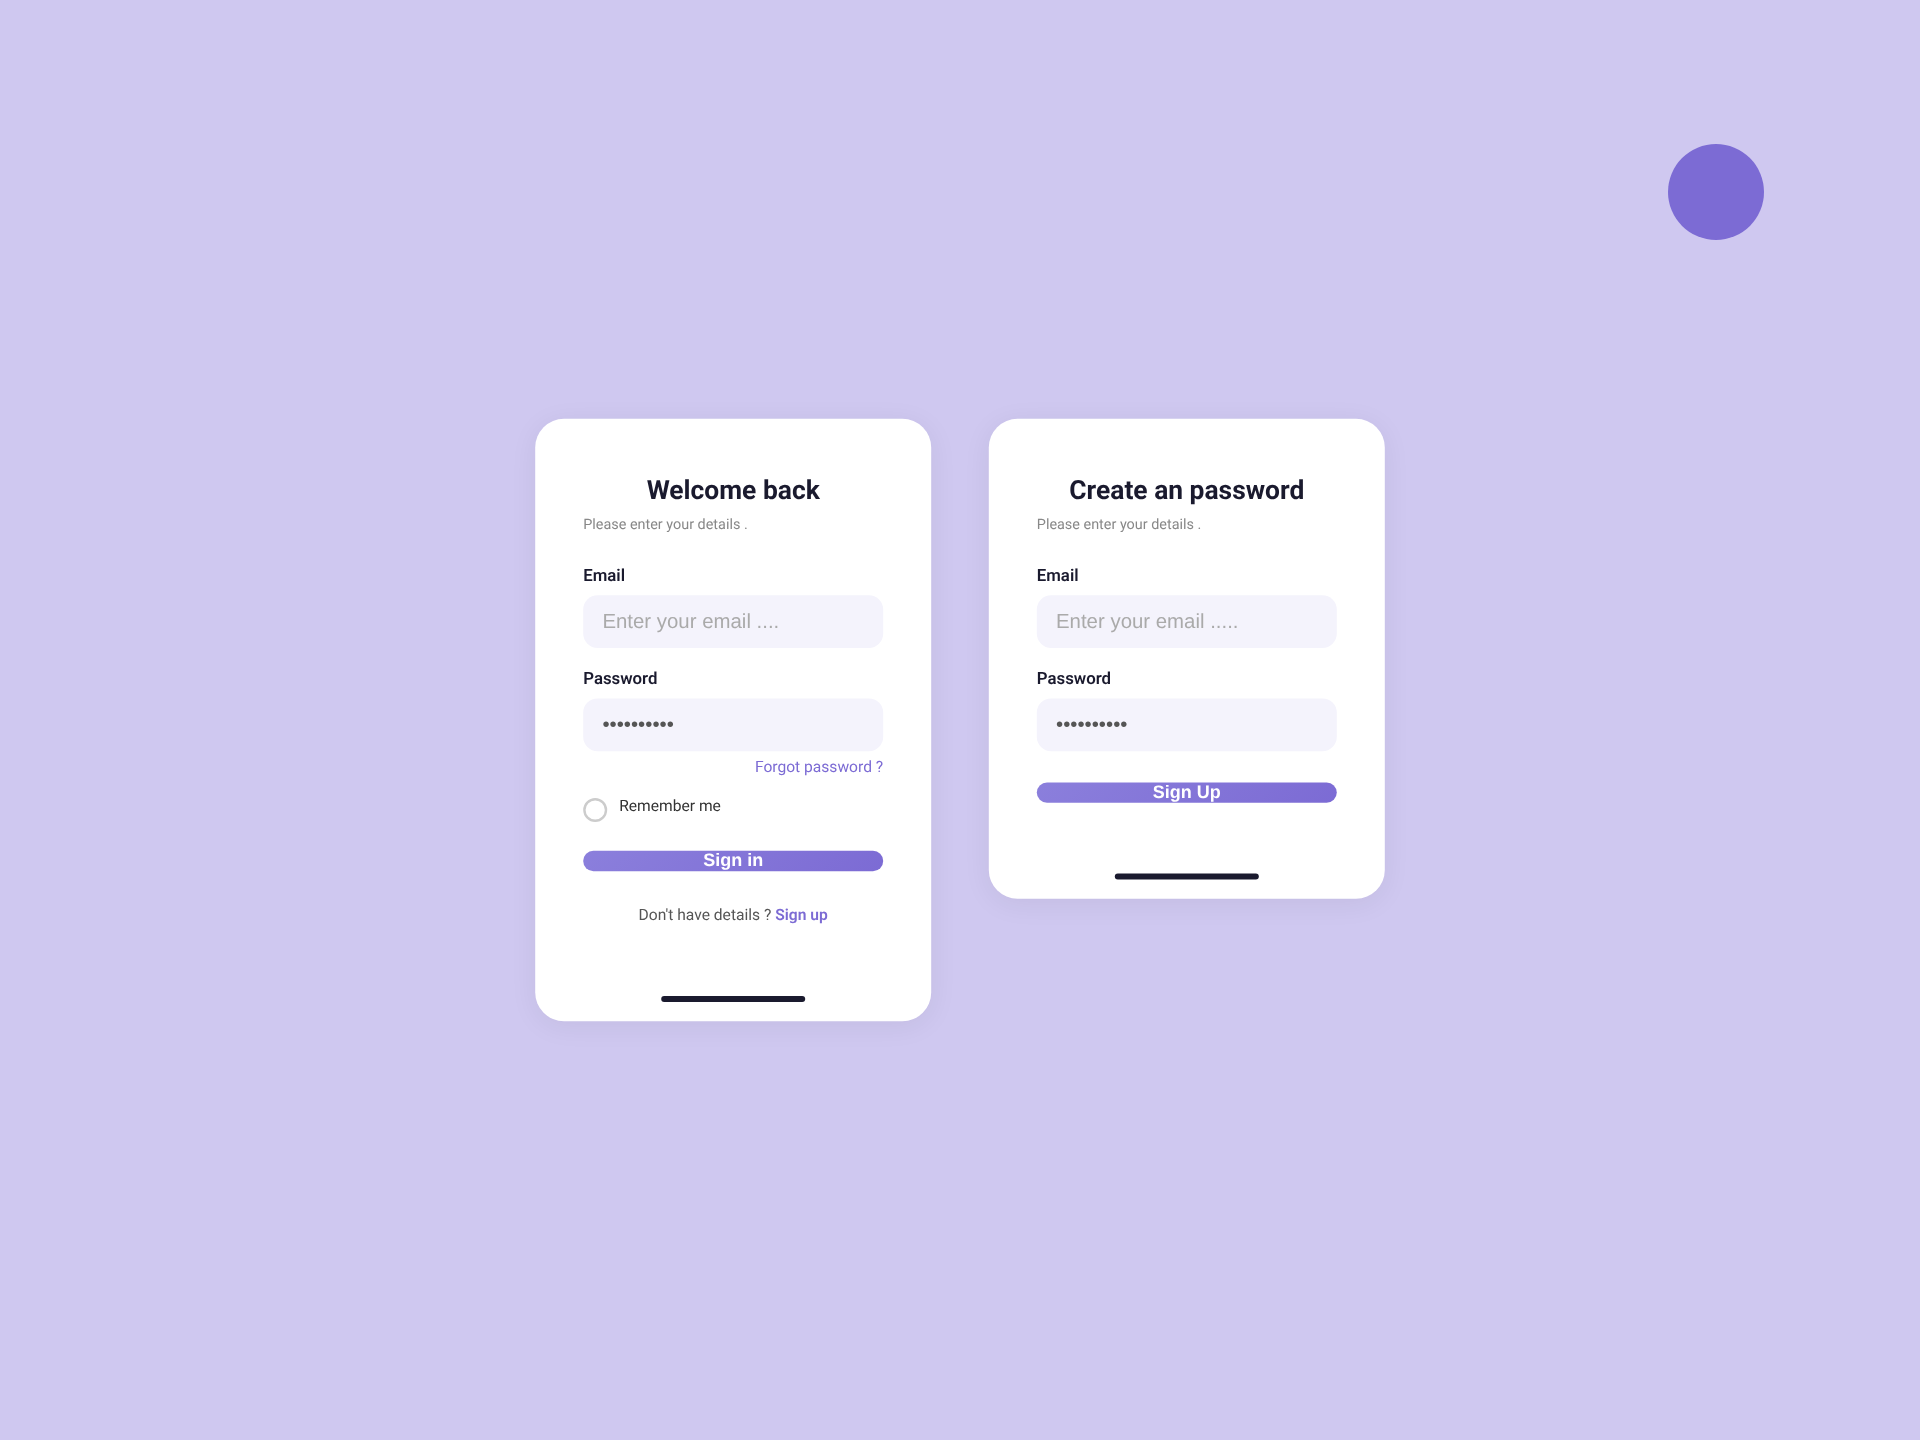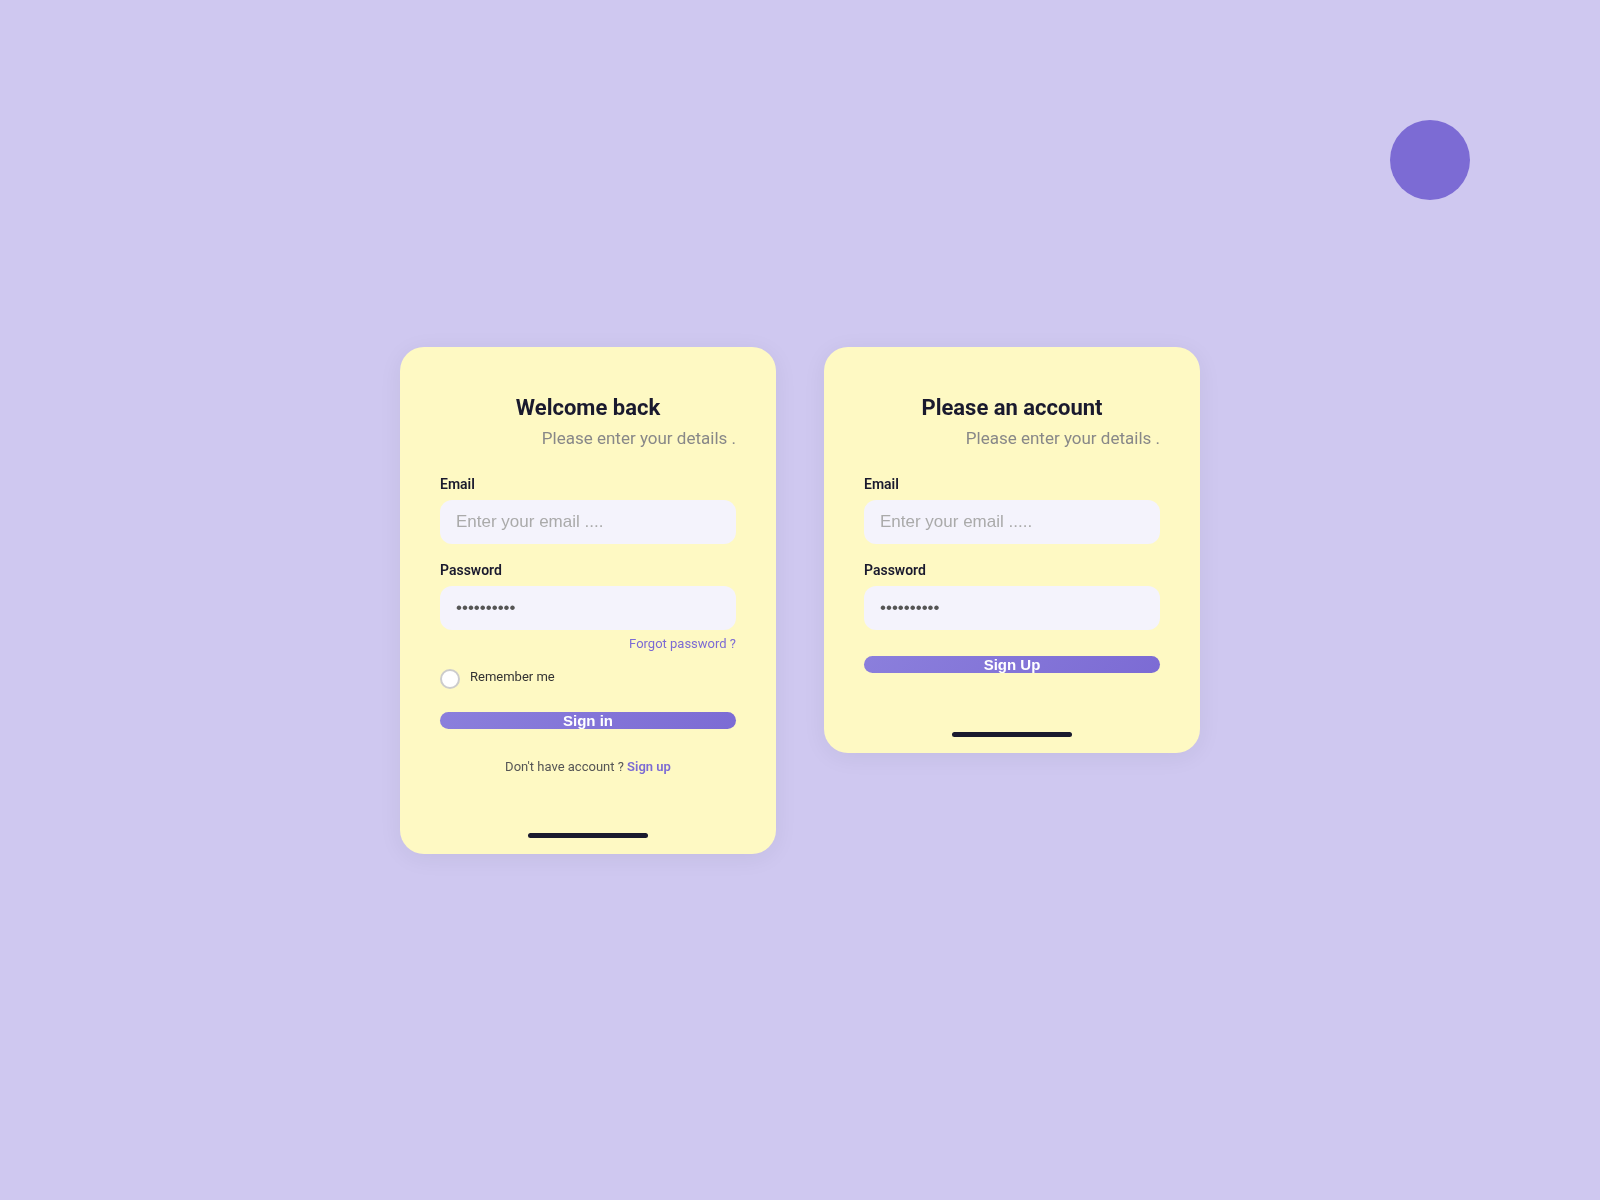--- a/index.html
+++ b/index.html
@@ -31,40 +31,40 @@
       background-color: #7c6bd4;
     }
 
     .cards-container {
       display: flex;
       gap: 48px;
       align-items: flex-start;
     }
 
     .card {
-      background: #fef9c3;
+      background: #ffffff;
       border-radius: 24px;
       padding: 48px 40px 40px 40px;
-      width: 376px;
+      width: 330px;
       box-shadow: 0 4px 24px rgba(0,0,0,0.06);
       position: relative;
     }
 
     .card-title {
       font-size: 22px;
       font-weight: 700;
       color: #1a1a2e;
       text-align: center;
       margin-bottom: 8px;
     }
 
     .card-subtitle {
-      font-size: 17px;
+      font-size: 12px;
       color: #888;
-      text-align: right;
+      text-align: left;
       margin-bottom: 28px;
     }
 
     .field-label {
       font-size: 14px;
       font-weight: 600;
       color: #1a1a2e;
       margin-bottom: 8px;
       display: block;
     }
@@ -208,29 +208,29 @@
 
     <div class="remember-me-row">
       <div class="checkbox"></div>
       <span class="remember-me-label">Remember me</span>
     </div>
 
     <button class="btn-primary">Sign in</button>
 
 
     <div class="signup-row">
-      <span>Don't have account ?</span>
+      <span>Don't have details ?</span>
       <a class="signup-link">Sign up</a>
     </div>
 
     <div class="home-indicator"></div>
   </div>
 
   <div class="card signup-card">
-    <h1 class="card-title">Please an account</h1>
+    <h1 class="card-title">Create an password</h1>
     <p class="card-subtitle">Please enter your details .</p>
 
 
     <div class="field-group">
       <label class="field-label">Email</label>
       <input type="email" class="input-field" placeholder="Enter your email ....." style="">
     </div>
 
     <div class="field-group">
       <label class="field-label">Password</label>

